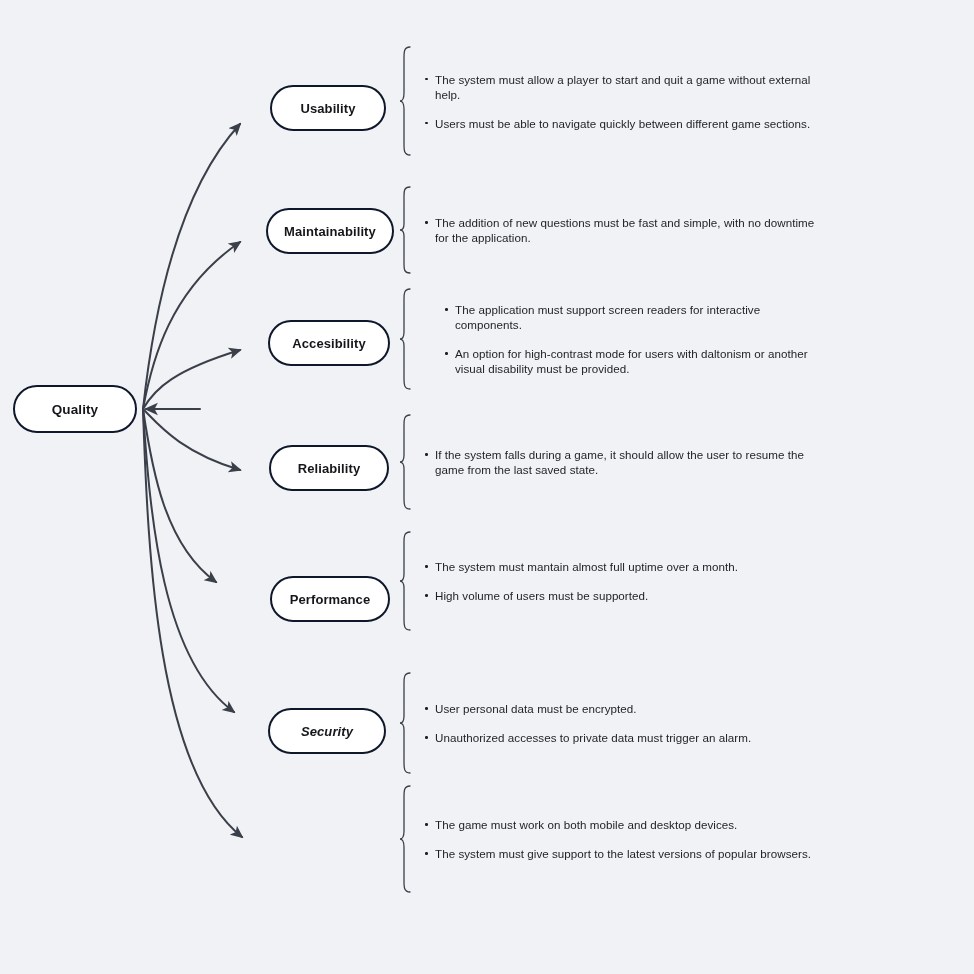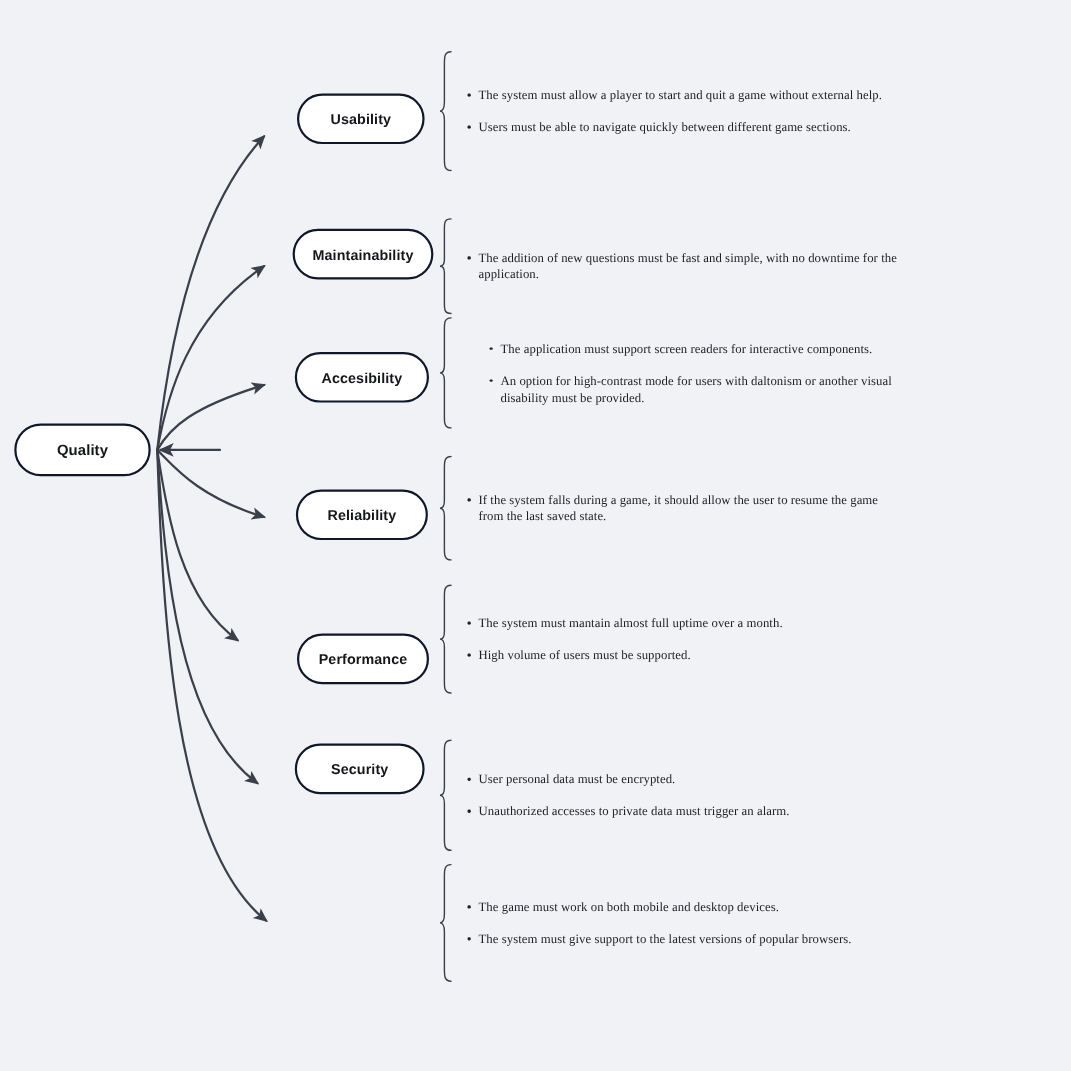--- a/index.html
+++ b/index.html
@@ -43,21 +43,20 @@
     z-index: 3;
   }
   .node.root {
     font-size: 13.5px;
   }
   .group {
     position: absolute;
     display: flex;
     align-items: center;
     z-index: 2;
-    font-family: Liberation Serif, serif;
   }
   .brace {
     flex: 0 0 auto;
     width: 14px;
     align-self: stretch;
   }
   .brace svg {
     display: block;
     width: 14px;
     height: 100%;
@@ -134,21 +133,21 @@
     </div>
     <div class="bullets">
       <div class="bullet">The system must allow a player to start and quit a game without external help.</div>
       <div class="bullet">Users must be able to navigate quickly between different game sections.</div>
     </div>
   </div>
 
   <div class="node" style="left:266px; top:208px; width:128px; height:46px;">
     <span>Maintainability</span>
   </div>
-  <div class="group" style="left:399px; top:198px; width:420px; height:88px;">
+  <div class="group" style="left:399px; top:186px; width:420px; height:88px;">
     <div class="brace">
       <svg viewBox="0 0 14 88" preserveAspectRatio="none">
         <path d="M 11 1 C 5 1 5 5 5 10 L 5 38 C 5 43 3 44 1 44 C 3 44 5 45 5 50 L 5 78 C 5 83 5 87 11 87" fill="none" stroke="#3a3f4a" stroke-width="1.3" stroke-linecap="round"></path>
       </svg>
     </div>
     <div class="bullets">
       <div class="bullet">The addition of new questions must be fast and simple, with no downtime for the application.</div>
     </div>
   </div>
 
@@ -189,21 +188,21 @@
       <svg viewBox="0 0 14 100" preserveAspectRatio="none">
         <path d="M 11 1 C 5 1 5 6 5 11 L 5 43 C 5 48 3 50 1 50 C 3 50 5 52 5 57 L 5 89 C 5 94 5 99 11 99" fill="none" stroke="#3a3f4a" stroke-width="1.3" stroke-linecap="round"></path>
       </svg>
     </div>
     <div class="bullets">
       <div class="bullet">The system must mantain almost full uptime over a month.</div>
       <div class="bullet">High volume of users must be supported.</div>
     </div>
   </div>
 
-  <div class="node" style="left:268px; top:676px; width:118px; height:46px;">
+  <div class="node" style="left:268px; top:708px; width:118px; height:46px;font-style:italic;">
     <span>Security</span>
   </div>
   <div class="group" style="left:399px; top:672px; width:420px; height:102px;">
     <div class="brace">
       <svg viewBox="0 0 14 102" preserveAspectRatio="none">
         <path d="M 11 1 C 5 1 5 6 5 11 L 5 44 C 5 49 3 51 1 51 C 3 51 5 53 5 58 L 5 91 C 5 96 5 101 11 101" fill="none" stroke="#3a3f4a" stroke-width="1.3" stroke-linecap="round"></path>
       </svg>
     </div>
     <div class="bullets">
       <div class="bullet">User personal data must be encrypted.</div>

